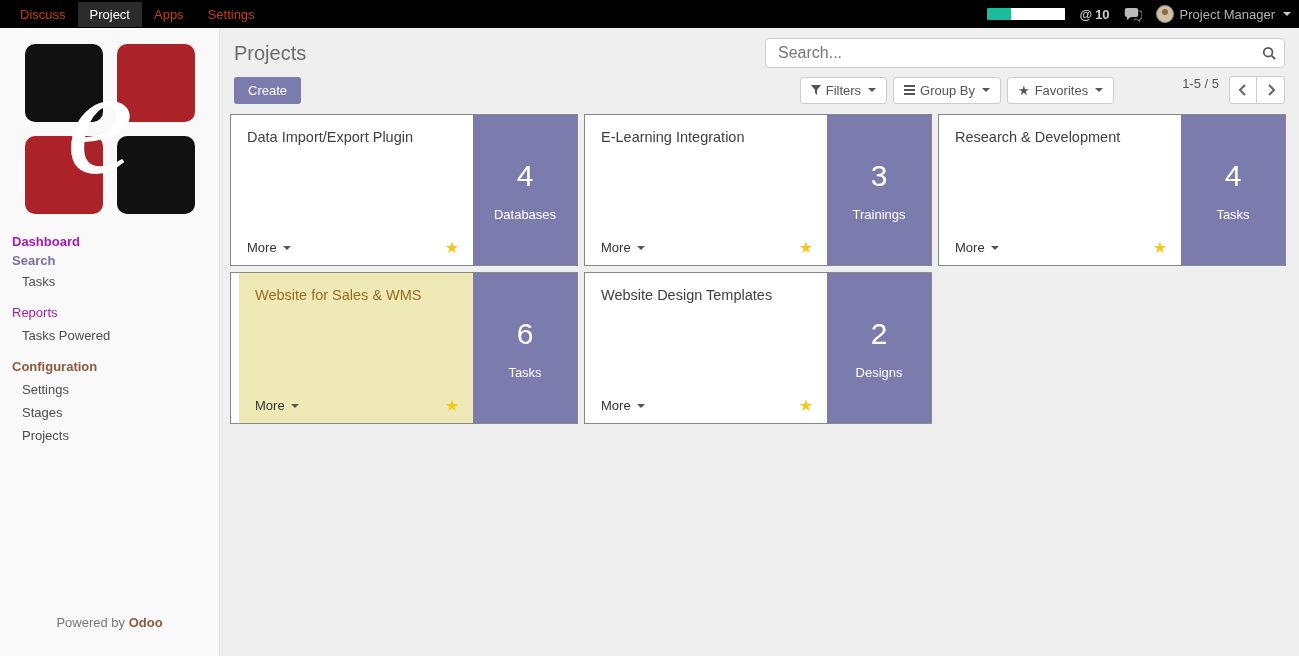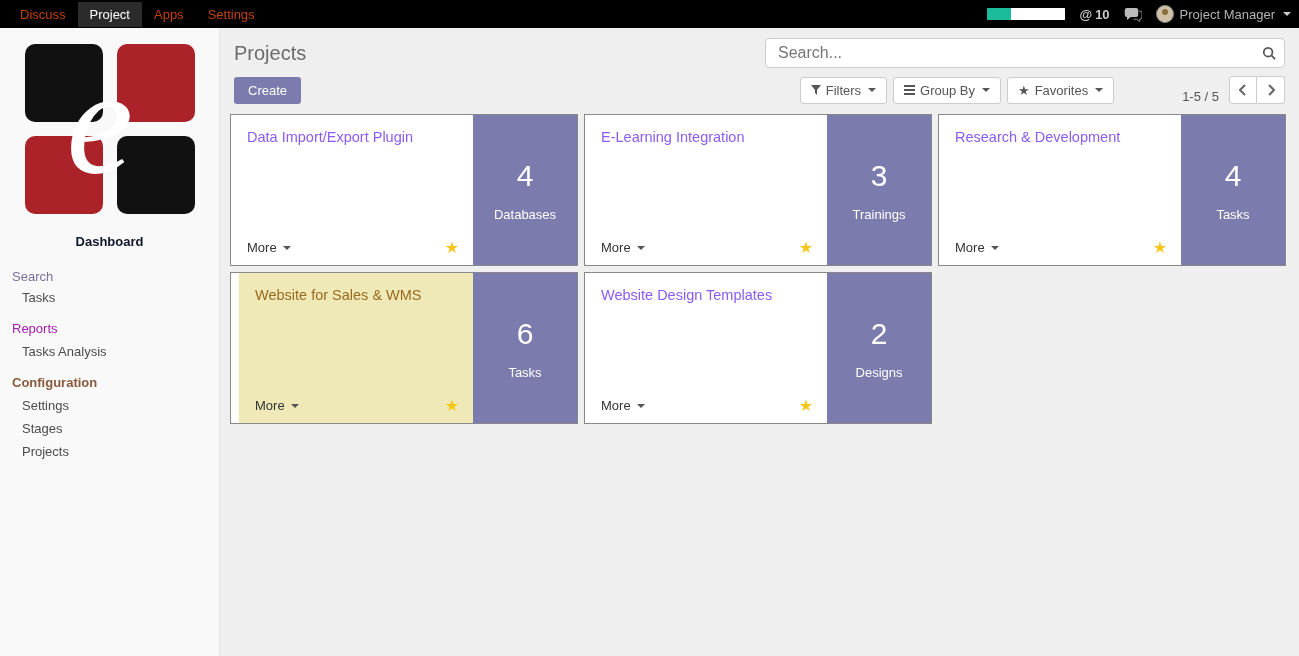--- a/index.html
+++ b/index.html
@@ -35,52 +35,52 @@
   .logo .q { position:absolute; width:78px; height:78px; border-radius:10px;}
   .logo .q.tl{top:0;left:0;background:#111;}
   .logo .q.tr{top:0;right:0;background:#ab2328;}
   .logo .q.bl{bottom:0;left:0;background:#ab2328;}
   .logo .q.br{bottom:0;right:0;background:#111;}
   .logo .e { position:absolute; top:18px; left:42px; color:#fff; font-family: "Times New Roman", serif; font-style:italic; font-size:150px; line-height:120px; font-weight:500;}
   .sidebar-sections { padding: 0 2px;}
   .side-link { padding:4px 4px 4px 14px; cursor:pointer; color:#4c4c4c;}
   .sidebar-footer { margin-top:auto; text-align:center; color:#777; padding:6px;}
   .sidebar-footer strong{color:#8a5a3c;}
-  .dashboard-label{color:#0f172a;font-weight:bold;padding:2px 4px;text-align:center;}
-  .search-label{color:#7c6f9a;font-weight:normal;padding:2px 4px;cursor:pointer;margin-top:16px;}
+  .dashboard-label{color:#a21caf;font-weight:bold;padding:2px 4px;}
+  .search-label{color:#7c6f9a;font-weight:bold;padding:2px 4px;cursor:pointer;}
   .reports-label{color:#a21caf;font-weight:normal;padding:4px 4px;margin-top:8px;}
   .config-label{color:#8a5a3c;font-weight:bold;padding:4px 4px;margin-top:8px;}
 
   
   .page-header { display:flex; align-items:center; padding:10px 14px 6px 14px; gap:12px;}
   .page-title { font-size:20px; color:#6b6b6b; flex: 0 0 auto; }
   .search-wrap { flex:1; display:flex; justify-content:flex-end;}
   .search-box { width: 520px; border:1px solid #ccc; border-radius:4px; background:#fff; display:flex; align-items:center; padding:0 8px; height:30px;}
   .search-box input { border:none; outline:none; flex:1; font-size:16px; padding:4px;}
   .mag { width:14px; height:14px; }
 
   
   .control-row { display:flex; align-items:center; padding: 2px 14px 10px 14px; gap:8px;}
   .create-btn { background:#7c7bad; color:#fff; border:none; border-radius:3px; padding:6px 14px; font-size:13px; cursor:pointer;}
   .control-spacer { flex:1;}
   .btn-group { display:flex; gap:6px;}
   .btn-default { background:#fff; border:1px solid #ccc; border-radius:3px; padding:5px 10px; font-size:13px; cursor:pointer; display:flex; align-items:center; gap:5px; color:#555;}
-  .right-cluster{display:flex;align-items:flex-end;gap:10px;}
+  .right-cluster{display:flex;align-items:flex-start;gap:10px;}
   .range-label{color:#555;}
   .pager { display:flex;}
   .pager button{border:1px solid #ccc;background:#fff;width:28px;height:28px;display:flex;align-items:center;justify-content:center;cursor:pointer;}
   .pager button:first-child{border-radius:3px 0 0 3px;}
   .pager button:last-child{border-radius:0 3px 3px 0;border-left:none;}
 
   
   .cards { padding: 0 10px; display:flex; flex-wrap:wrap; gap:6px; align-content:flex-start;}
   .card { width: 348px; height:152px; border:1px solid #888; display:flex; background:#fff;}
   .card.selected .card-body{ background:#efe9b8;margin-left:8px;}
   .card-body { flex:1; padding:14px 14px 8px 16px; display:flex; flex-direction:column; position:relative;}
-  .card-title { font-size:14.5px; color:#8b5cf6; }
+  .card-title { font-size:14.5px; color:#404040; }
   .card.selected .card-title{color:#9a6b1f;}
   .card-bottom { margin-top:auto; display:flex; align-items:center; justify-content:space-between;}
   .more-link { color:#333; font-size:13px; cursor:pointer; display:flex; align-items:center; gap:4px;}
   .star { color:#f5c518; font-size:16px; }
   .card-side { width:104px; background:#7c7bad; color:#fff; display:flex; flex-direction:column; align-items:center; justify-content:center;}
   .card-side .num { font-size:30px; font-weight:400;}
   .card-side .lbl { font-size:13px; margin-top:14px;}
 
   
   svg { display:block; }
@@ -129,26 +129,29 @@
           <div class="q br"></div>
         <div class="e">e</div>
       </div>
     </div>
     <div class="sidebar-sections">
       <div class="dashboard-label">Dashboard</div>
       <div class="search-label">Search</div>
       <div class="side-link">Tasks</div>
 
       <div class="reports-label">Reports</div>
-      <div class="side-link">Tasks Analysis</div>
+      <div class="side-link">Tasks Powered</div>
 
       <div class="config-label">Configuration</div>
       <div class="side-link">Settings</div>
       <div class="side-link">Stages</div>
       <div class="side-link">Projects</div>
+    </div>
+    <div class="sidebar-footer">
+      <span>Powered by </span><strong>Odoo</strong>
     </div>
   </div>
 
   <div class="main">
     <div class="page-header">
       <div class="page-title">Projects</div>
       <div class="search-wrap">
         <div class="search-box">
           <input type="text" placeholder="Search..." style="">
           <span>

